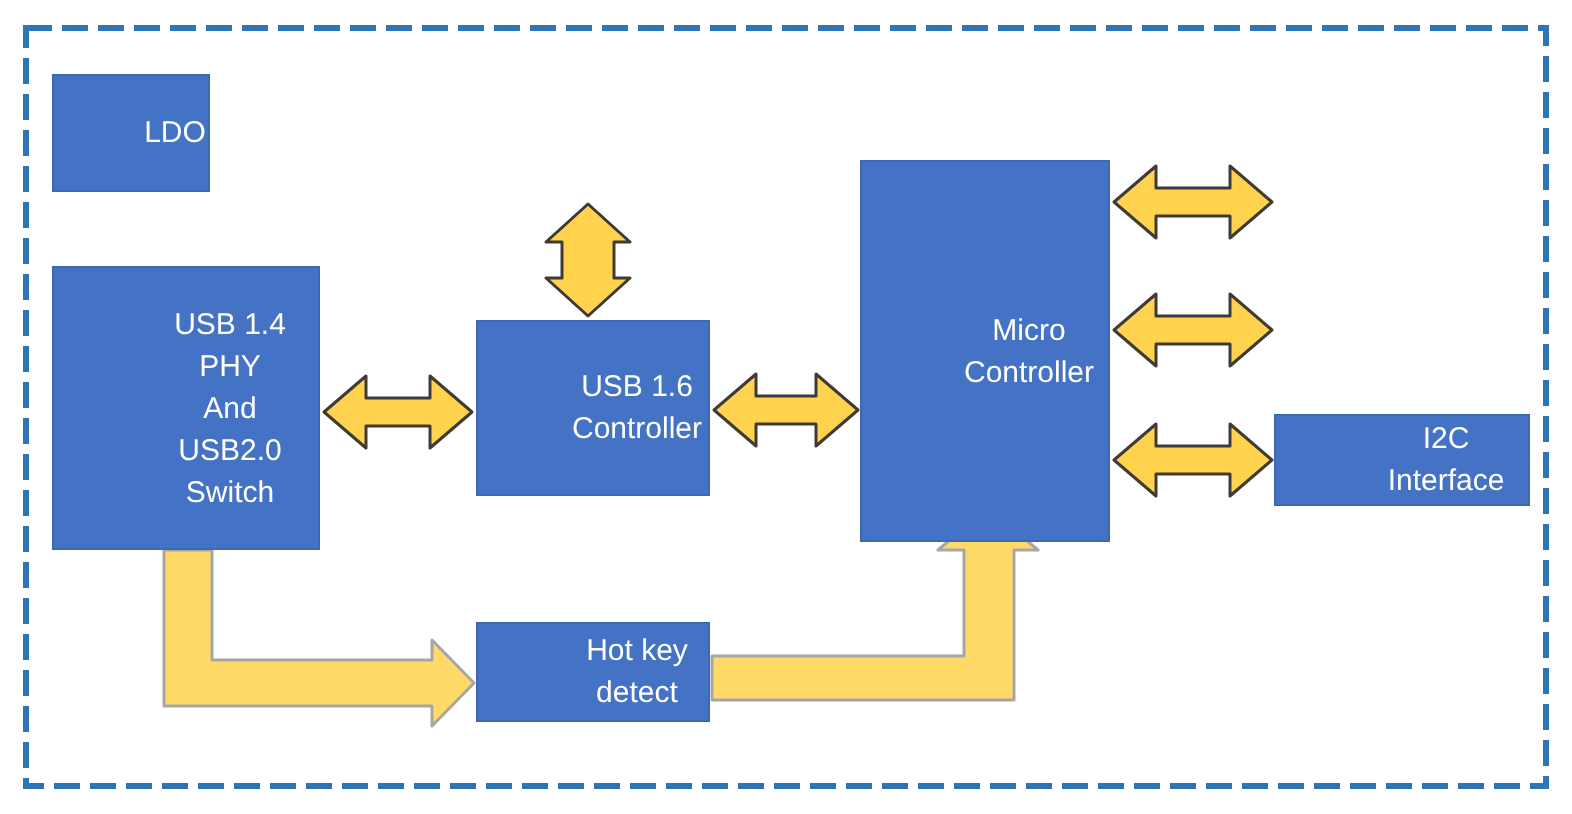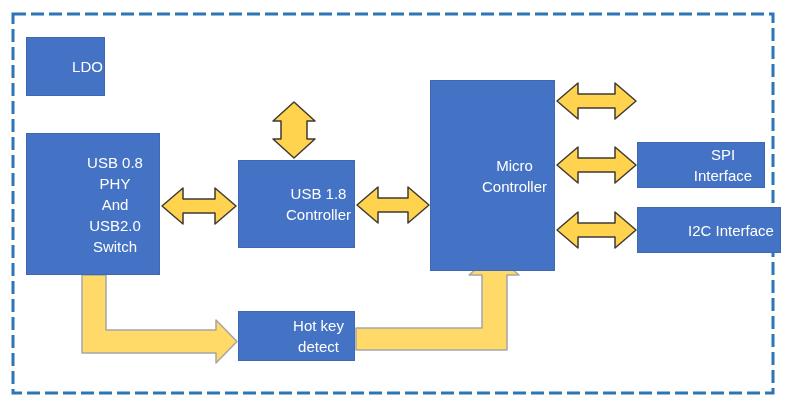--- a/index.html
+++ b/index.html
@@ -52,41 +52,38 @@
 
     <polygon class="arrow-light" points="356,328 482,328 482,275 469,275 494,254 519,275 507,275 507,350 356,350"></polygon>
   </svg>
 
   <div class="block" style="left:26px;top:37px;width:79px;height:59px">
     <span>LDO</span>
   </div>
 
 
   <div class="block" style="left:26px;top:133px;width:134px;height:142px">
-    <span>USB 0.8 PHY
+    <span>USB 1.4 PHY
 And
 USB2.0 Switch</span>
   </div>
 
   <div class="block" style="left:238px;top:160px;width:117px;height:88px">
-    <span>USB 1.8
+    <span>USB 1.6
 Controller</span>
   </div>
 
   <div class="block" style="left:430px;top:80px;width:125px;height:191px">
     <span>Micro
 Controller</span>
   </div>
 
 
-  <div class="block" style="left:637px;top:142px;width:128px;height:46px">
-    <span>SPI Interface</span>
-  </div>
 
-  <div class="block" style="left:637px;top:207px;width:144px;height:46px">
+  <div class="block" style="left:637px;top:207px;width:128px;height:46px">
     <span>I2C Interface</span>
   </div>
 
   <div class="block" style="left:238px;top:311px;width:117px;height:50px">
     <span>Hot key
 detect</span>
   </div>
 
 </div>
 

